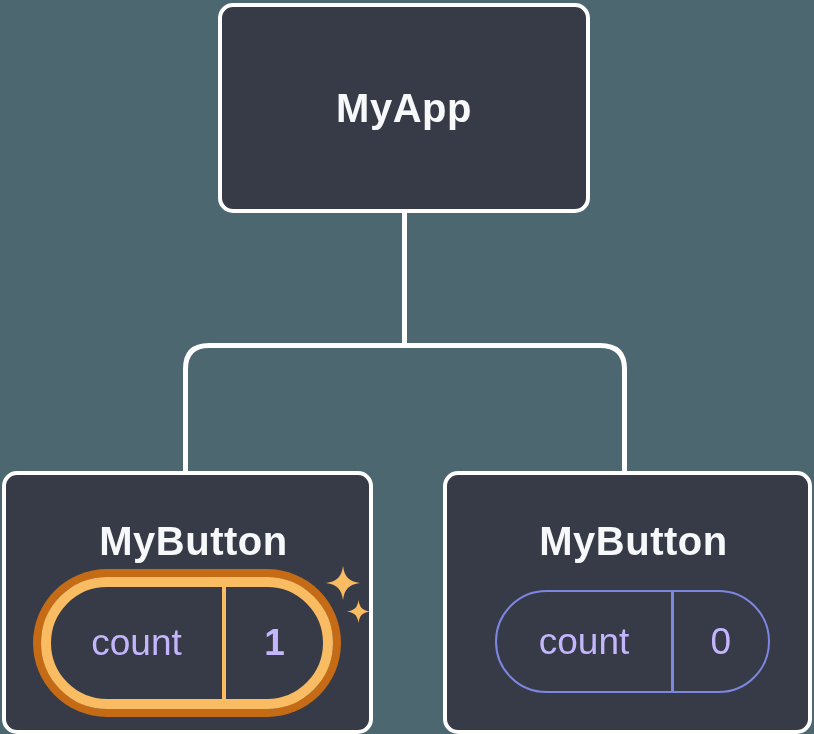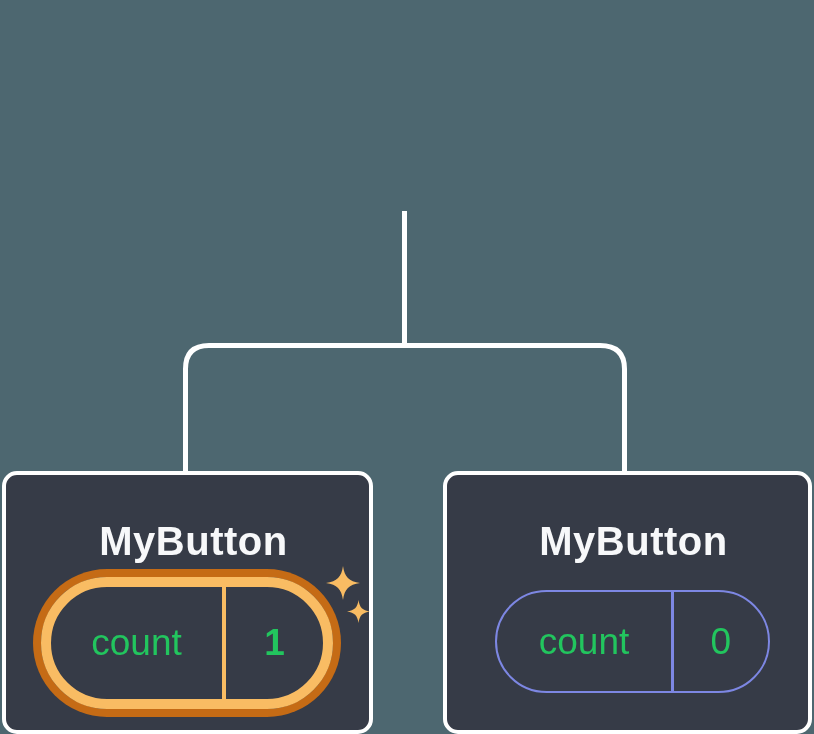--- a/index.html
+++ b/index.html
@@ -73,21 +73,21 @@
   .pill-plain {
     left: 48px; top: 115px;
     width: 275px; height: 103px;
     border: 2.5px solid #7D87E3;
     background: transparent;
   }
   .pill-cell {
     display: flex;
     align-items: center;
     justify-content: center;
-    color: #22c55e;
+    color: #c4b5fd;
     font-size: 37px;
   }
   .pill-highlighted .cell-name { width: 171px; }
   .pill-highlighted .cell-value { flex: 1; font-weight: 700; }
   .pill-plain .cell-name { width: 174px; }
   .pill-plain .cell-value { flex: 1; font-weight: 400; }
   .pill-divider-orange {
     width: 4px;
     background: #F9BC63;
   }
@@ -111,20 +111,23 @@
 </head>
 <body>
 
 <div class="canvas">
 
   <svg class="connectors" viewBox="0 0 814 734" xmlns="http://www.w3.org/2000/svg">
     <path d="M404.5 211 L404.5 347" stroke="#FFFFFF" stroke-width="5" fill="none"></path>
     <path d="M185.5 472 L185.5 369 Q185.5 345.5 209 345.5 L600 345.5 Q624.5 345.5 624.5 369 L624.5 472" stroke="#FFFFFF" stroke-width="5" fill="none"></path>
   </svg>
 
+  <div class="node node-root">
+    <span class="node-label">MyApp</span>
+  </div>
 
   <div class="node node-child-left">
     <div class="node-label child-label">MyButton</div>
 
     <div class="pill pill-highlighted">
       <div class="pill-cell cell-name">count</div>
       <div class="pill-divider-orange"></div>
       <div class="pill-cell cell-value">1</div>
     </div>
 

